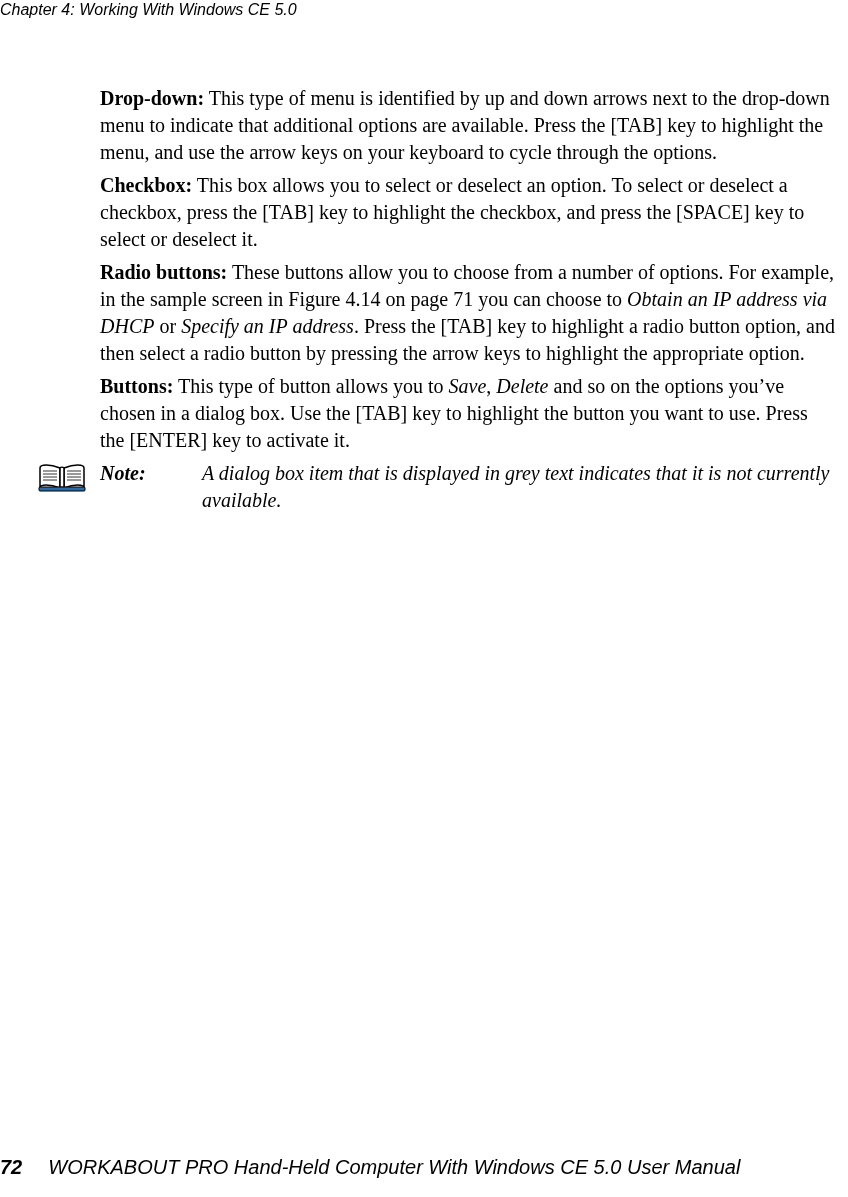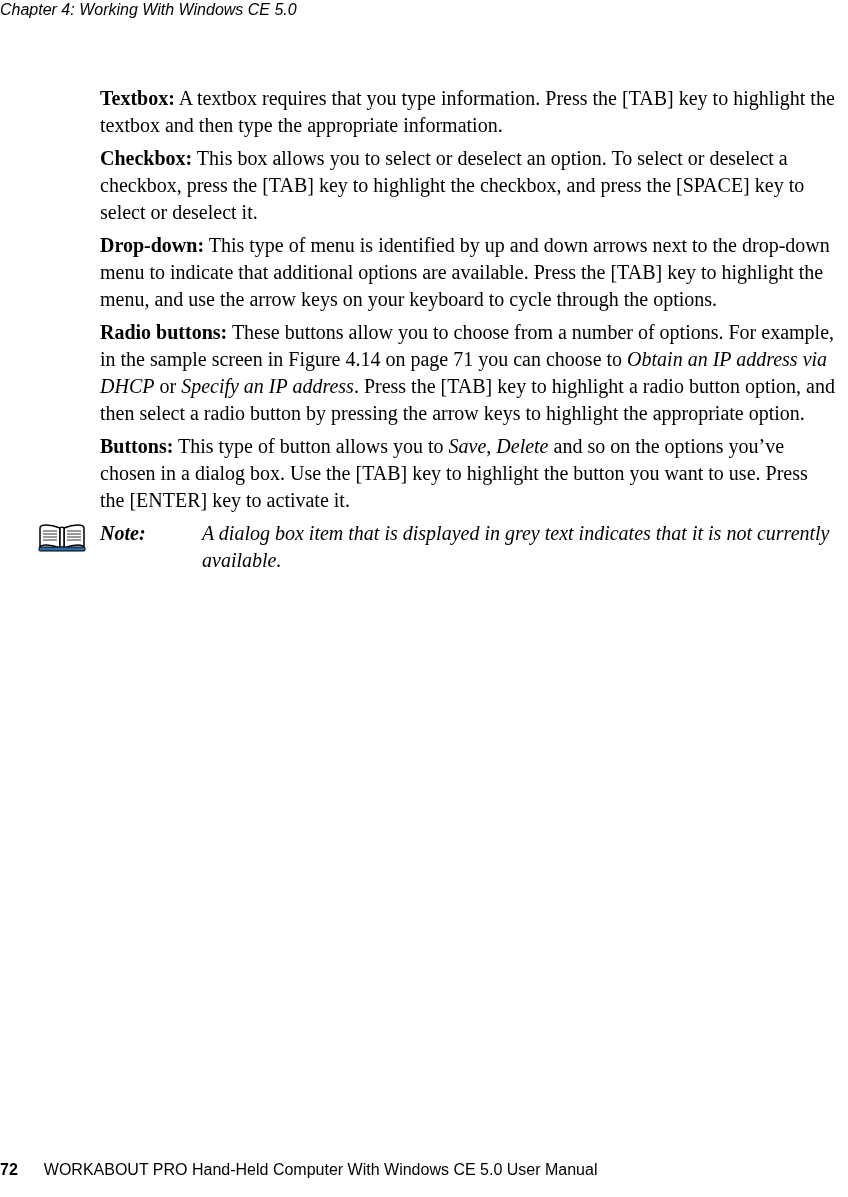--- a/index.html
+++ b/index.html
@@ -71,48 +71,46 @@
   .note-body-indent {
     display: block;
     margin-left: 102px;
     margin-top: -27px;
   }
   .footer {
     position: absolute;
     bottom: 18px;
     left: 0;
     font-family: Arial, Helvetica, sans-serif;
-    font-size: 16px;
+    font-style: italic;
+    font-size: 20px;
   }
   .footer-pagenum {
     font-weight: 700;
     margin-right: 26px;
   }
 </style>
 </head>
 <body>
 
 <div class="page">
 
   <div class="header">
     <div class="header-chapter">Chapter 4: Working With Windows CE 5.0</div>
   </div>
 
   <div class="body">
 
+
     <p class="para">
-      <span class="term">Textbox:</span><span> A textbox requires that you type information. Press the [TAB] key to highlight the textbox and then type the appropriate information.</span>
+      <span class="term">Drop-down:</span><span> This type of menu is identified by up and down arrows next to the drop-down menu to indicate that additional options are available. Press the [TAB] key to highlight the menu, and use the arrow keys on your keyboard to cycle through the options.</span>
     </p>
 
     <p class="para">
       <span class="term">Checkbox:</span><span> This box allows you to select or deselect an option. To select or deselect a checkbox, press the [TAB] key to highlight the checkbox, and press the [SPACE] key to select or deselect it.</span>
-    </p>
-
-    <p class="para">
-      <span class="term">Drop-down:</span><span> This type of menu is identified by up and down arrows next to the drop-down menu to indicate that additional options are available. Press the [TAB] key to highlight the menu, and use the arrow keys on your keyboard to cycle through the options.</span>
     </p>
 
     <p class="para">
       <span class="term">Radio buttons:</span><span> These buttons allow you to choose from a number of options. For example, in the sample screen in Figure 4.14 on page 71 you can choose to </span><span class="ital">Obtain an IP address via DHCP</span><span> or </span><span class="ital">Specify an IP address</span><span>. Press the [TAB] key to highlight a radio button option, and then select a radio button by pressing the arrow keys to highlight the appropriate option.</span>
     </p>
 
     <p class="para">
       <span class="term">Buttons:</span><span> This type of button allows you to </span><span class="ital">Save</span><span>, </span><span class="ital">Delete</span><span> and so on the options you’ve chosen in a dialog box. Use the [TAB] key to highlight the button you want to use. Press the [ENTER] key to activate it.</span>
     </p>
 

